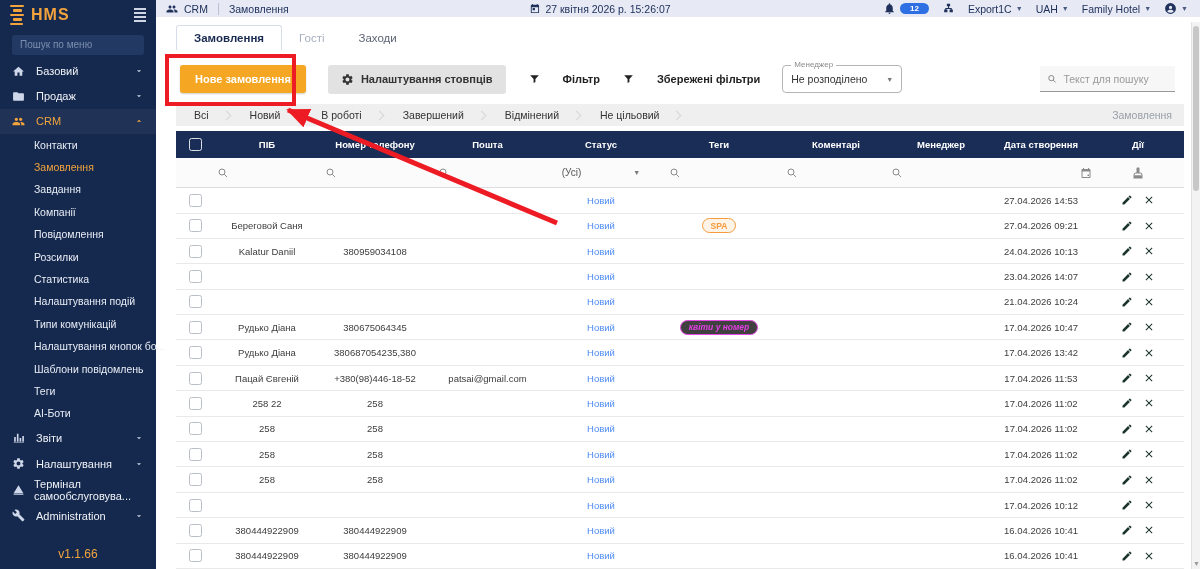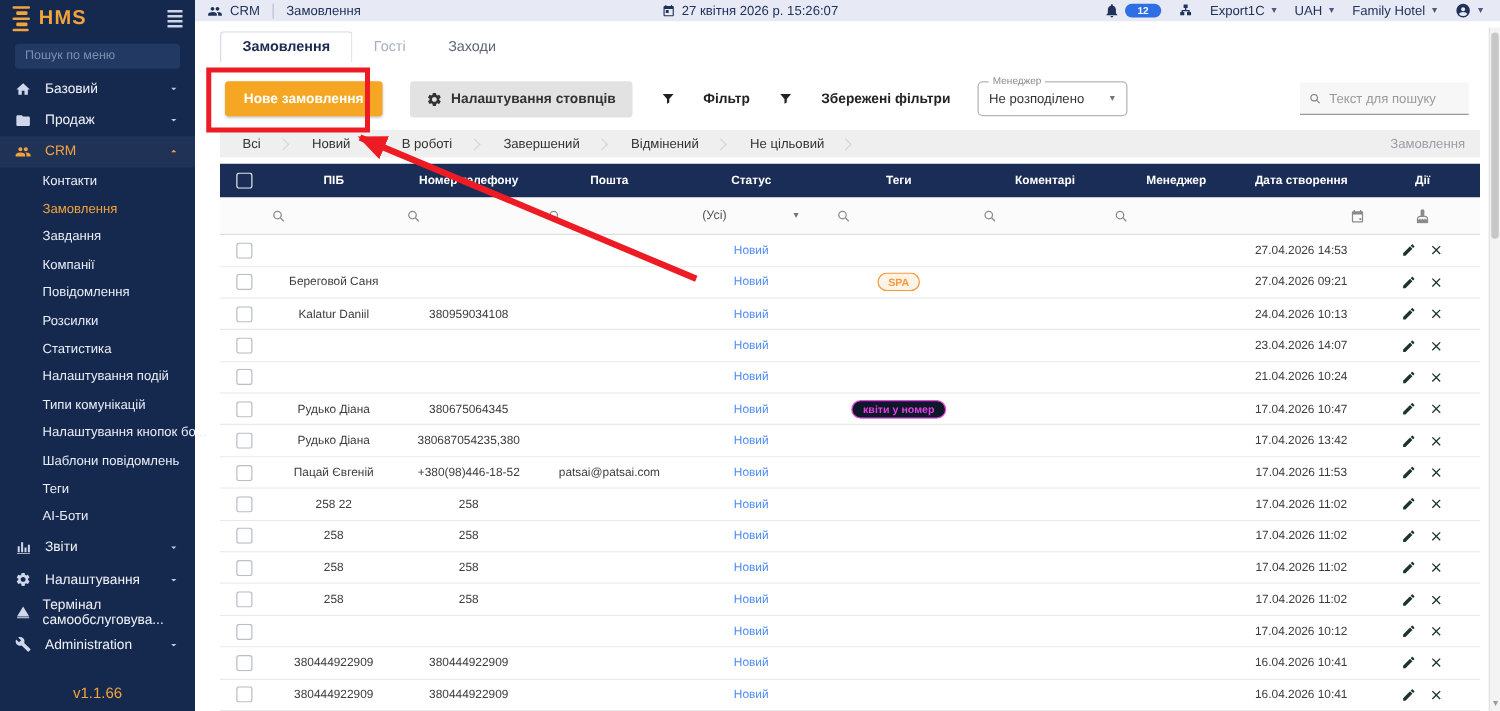--- a/index.html
+++ b/index.html
@@ -89,21 +89,21 @@
   .tfilter { height:30px; background:#fbfbfb; border-bottom:1px solid #dedede; display:flex; align-items:center; color:#8a8a8a; }
   .tfilter svg { width:12px; height:12px; }
   .mag { stroke:#8a8a8a; transform:translateX(-44px); }
   .usi { font-size:10px; color:#555; display:flex; align-items:center; gap:52px; }
   .usi .caret { color:#777; }
   .tbody { display:flex; flex-direction:column; }
   .trow { height:25.4px; display:flex; align-items:center; border-bottom:1px solid #e9e9e9; font-size:9.5px; color:#3c3c3c; background:#fff; }
   .status-link { color:#4d8bf5; cursor:pointer; text-decoration:none; }
   .pill { font-size:8.5px; font-weight:bold; padding:1.5px 8px; border-radius:9px; white-space:nowrap; }
   .pill-orange { color:#f59a3d; border:1px solid #f59a3d; background:#fdf3e6; }
-  .pill-magenta { color:#e33fe3; border:1px solid #e649e6; background:#0f172a; }
+  .pill-magenta { color:#e33fe3; border:1px solid #e649e6; background:#404040;font-style:italic; }
   .act-btn { background:none; border:none; cursor:pointer; padding:0 5px; display:flex; align-items:center; }
   .act-btn svg { width:12px; height:12px; fill:#1c352c; }
 
   
   .scrollbar { position:absolute; right:0; top:22px; bottom:0; width:9px; background:#f3f3f3; border-left:1px solid #e2e2e2; z-index:3; }
   .sb-thumb { position:absolute; top:4px; left:1px; width:6px; height:165px; background:#c7c7c7; border-radius:3px; }
   .sb-down { position:absolute; bottom:2px; left:1px; font-size:7px; color:#9a9a9a; }
 
   
   .annotation { position:absolute; left:0; top:0; width:1200px; height:569px; pointer-events:none; z-index:10; }
@@ -617,21 +617,21 @@
                 </button>
     </div>
   </div>
 
   <div class="trow">
     <div class="tc c0">
                 <span class="cb"></span>
               </div>
     <div class="tc c1">Пацай Євгеній</div>
     <div class="tc c2">+380(98)446-18-52</div>
-    <div class="tc c3">patsai@patsai.com</div>
+    <div class="tc c3">patsai@gmail.com</div>
     <div class="tc c4">
                 <a class="status-link">Новий</a>
               </div>
     <div class="tc c5"></div>
     <div class="tc c6"></div>
     <div class="tc c7"></div>
     <div class="tc c8">17.04.2026 11:53</div>
     <div class="tc c9">
       <button class="act-btn">
                   <svg viewBox="0 0 24 24">

